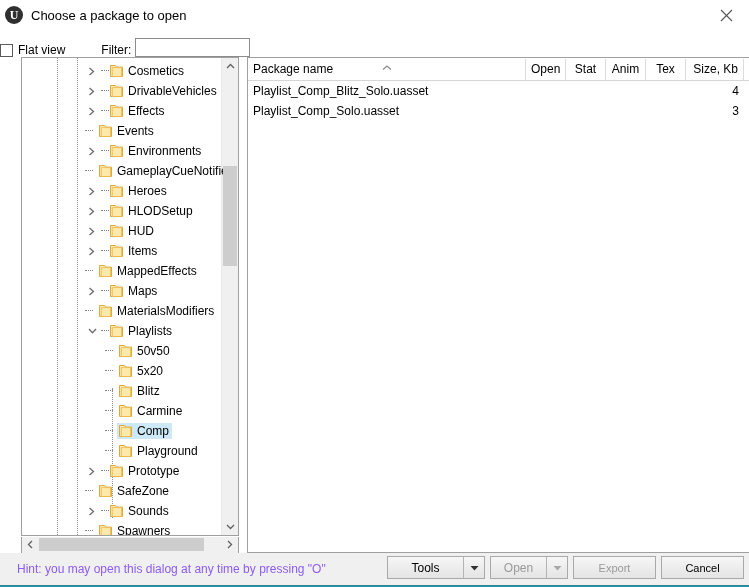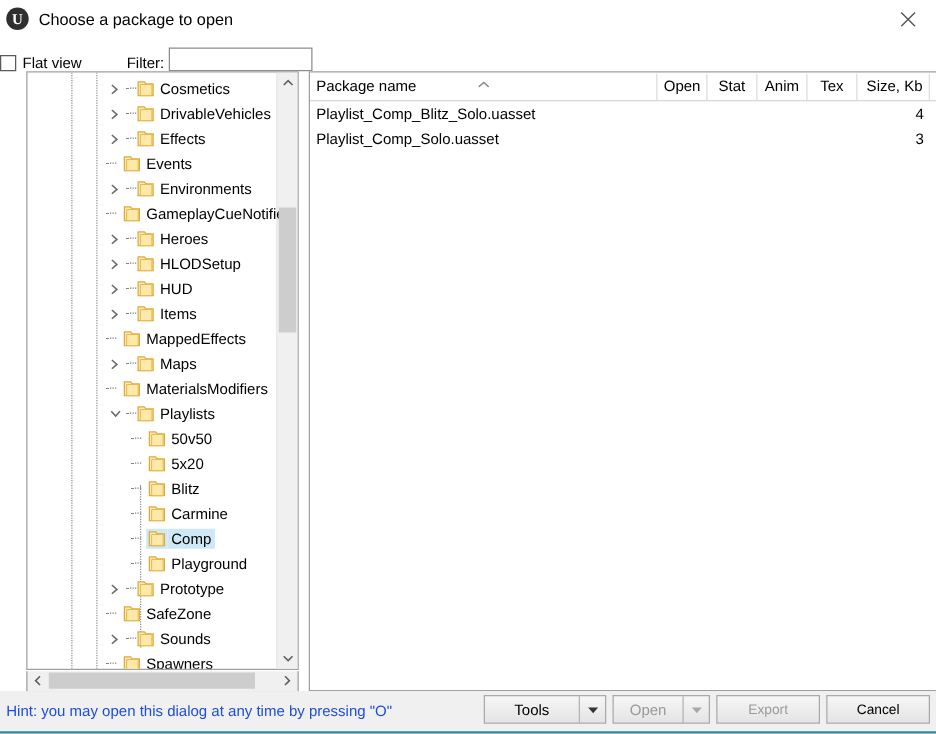--- a/index.html
+++ b/index.html
@@ -297,23 +297,23 @@
   .bottombar {
     position: absolute;
     left: 0; top: 553px;
     width: 749px;
     height: 34px;
     background: #f0f0f0;
     border-top: 1px solid #f0f0f0;
   }
   .hint {
     position: absolute;
-    left: 5px; top: 8px;
+    left: 17px; top: 8px;
     font-size: 12px;
-    color: #1d4ed8;
+    color: #8b5cf6;
     white-space: nowrap;
   }
   .btn {
     position: absolute;
     top: 2px;
     height: 23px;
     background: linear-gradient(#f6f6f6, #e4e4e4);
     border: 1px solid #a9a9a9;
     box-sizing: border-box;
     font-family: "Liberation Sans", sans-serif;

